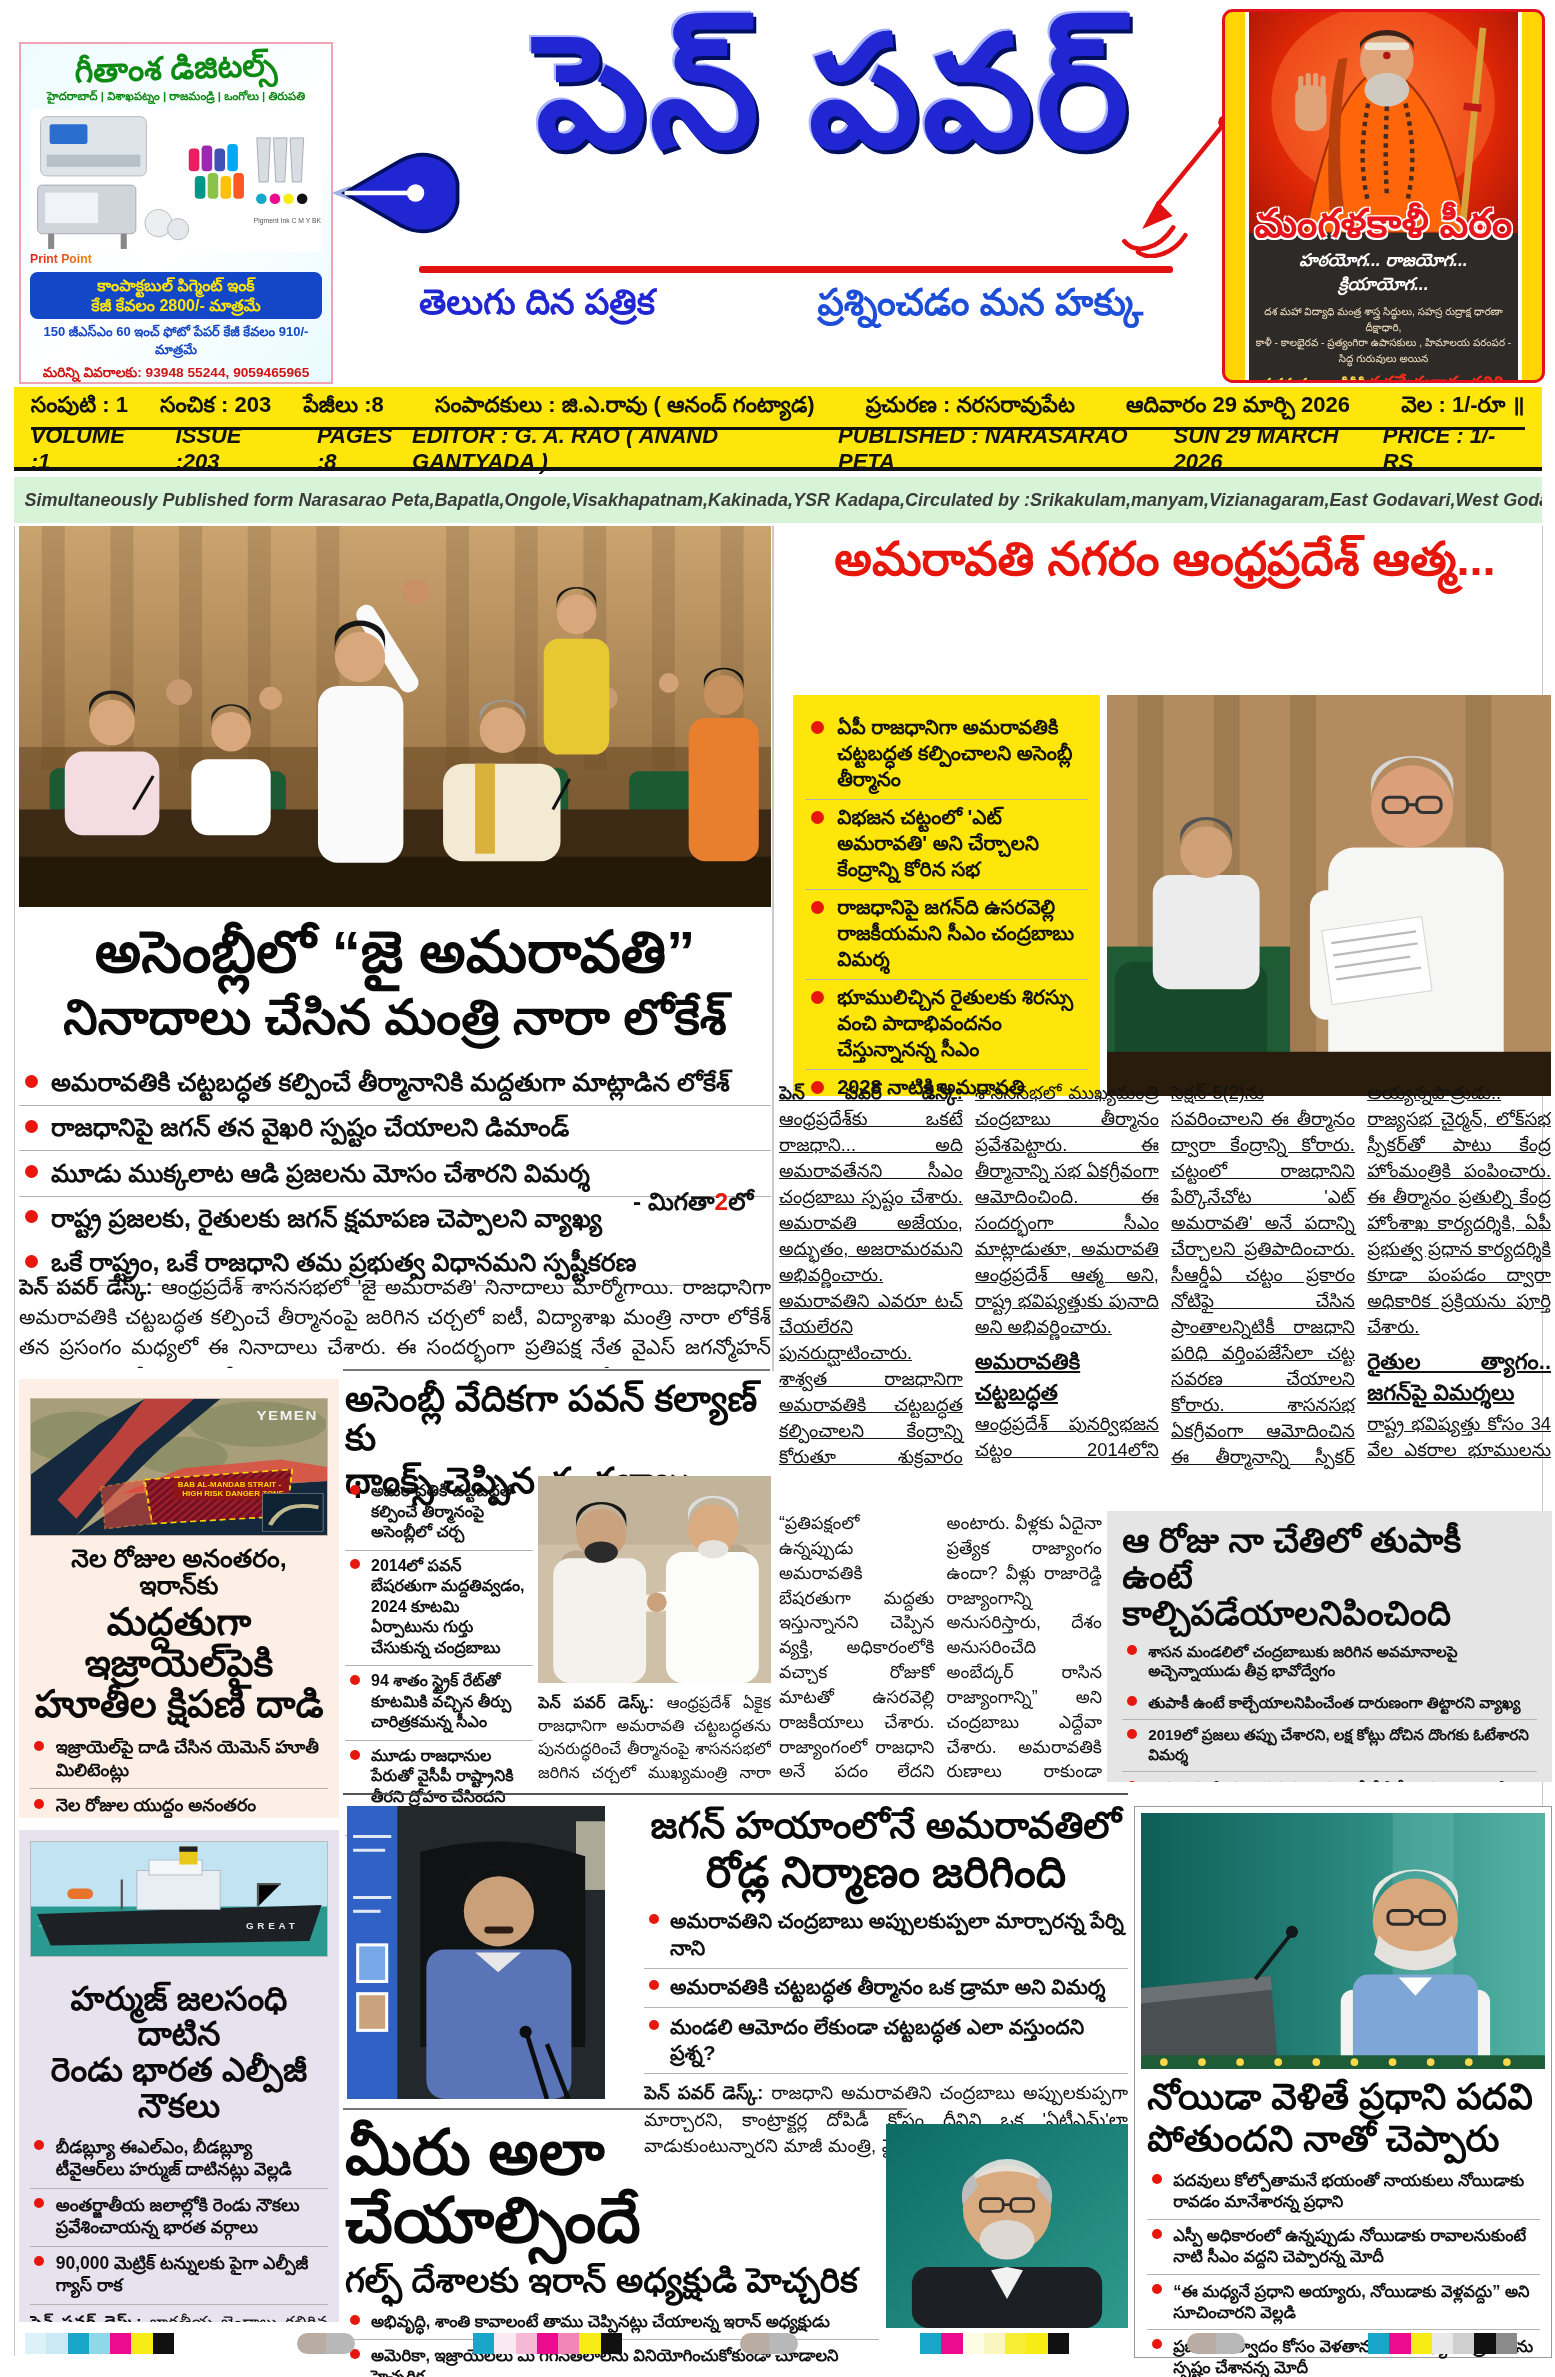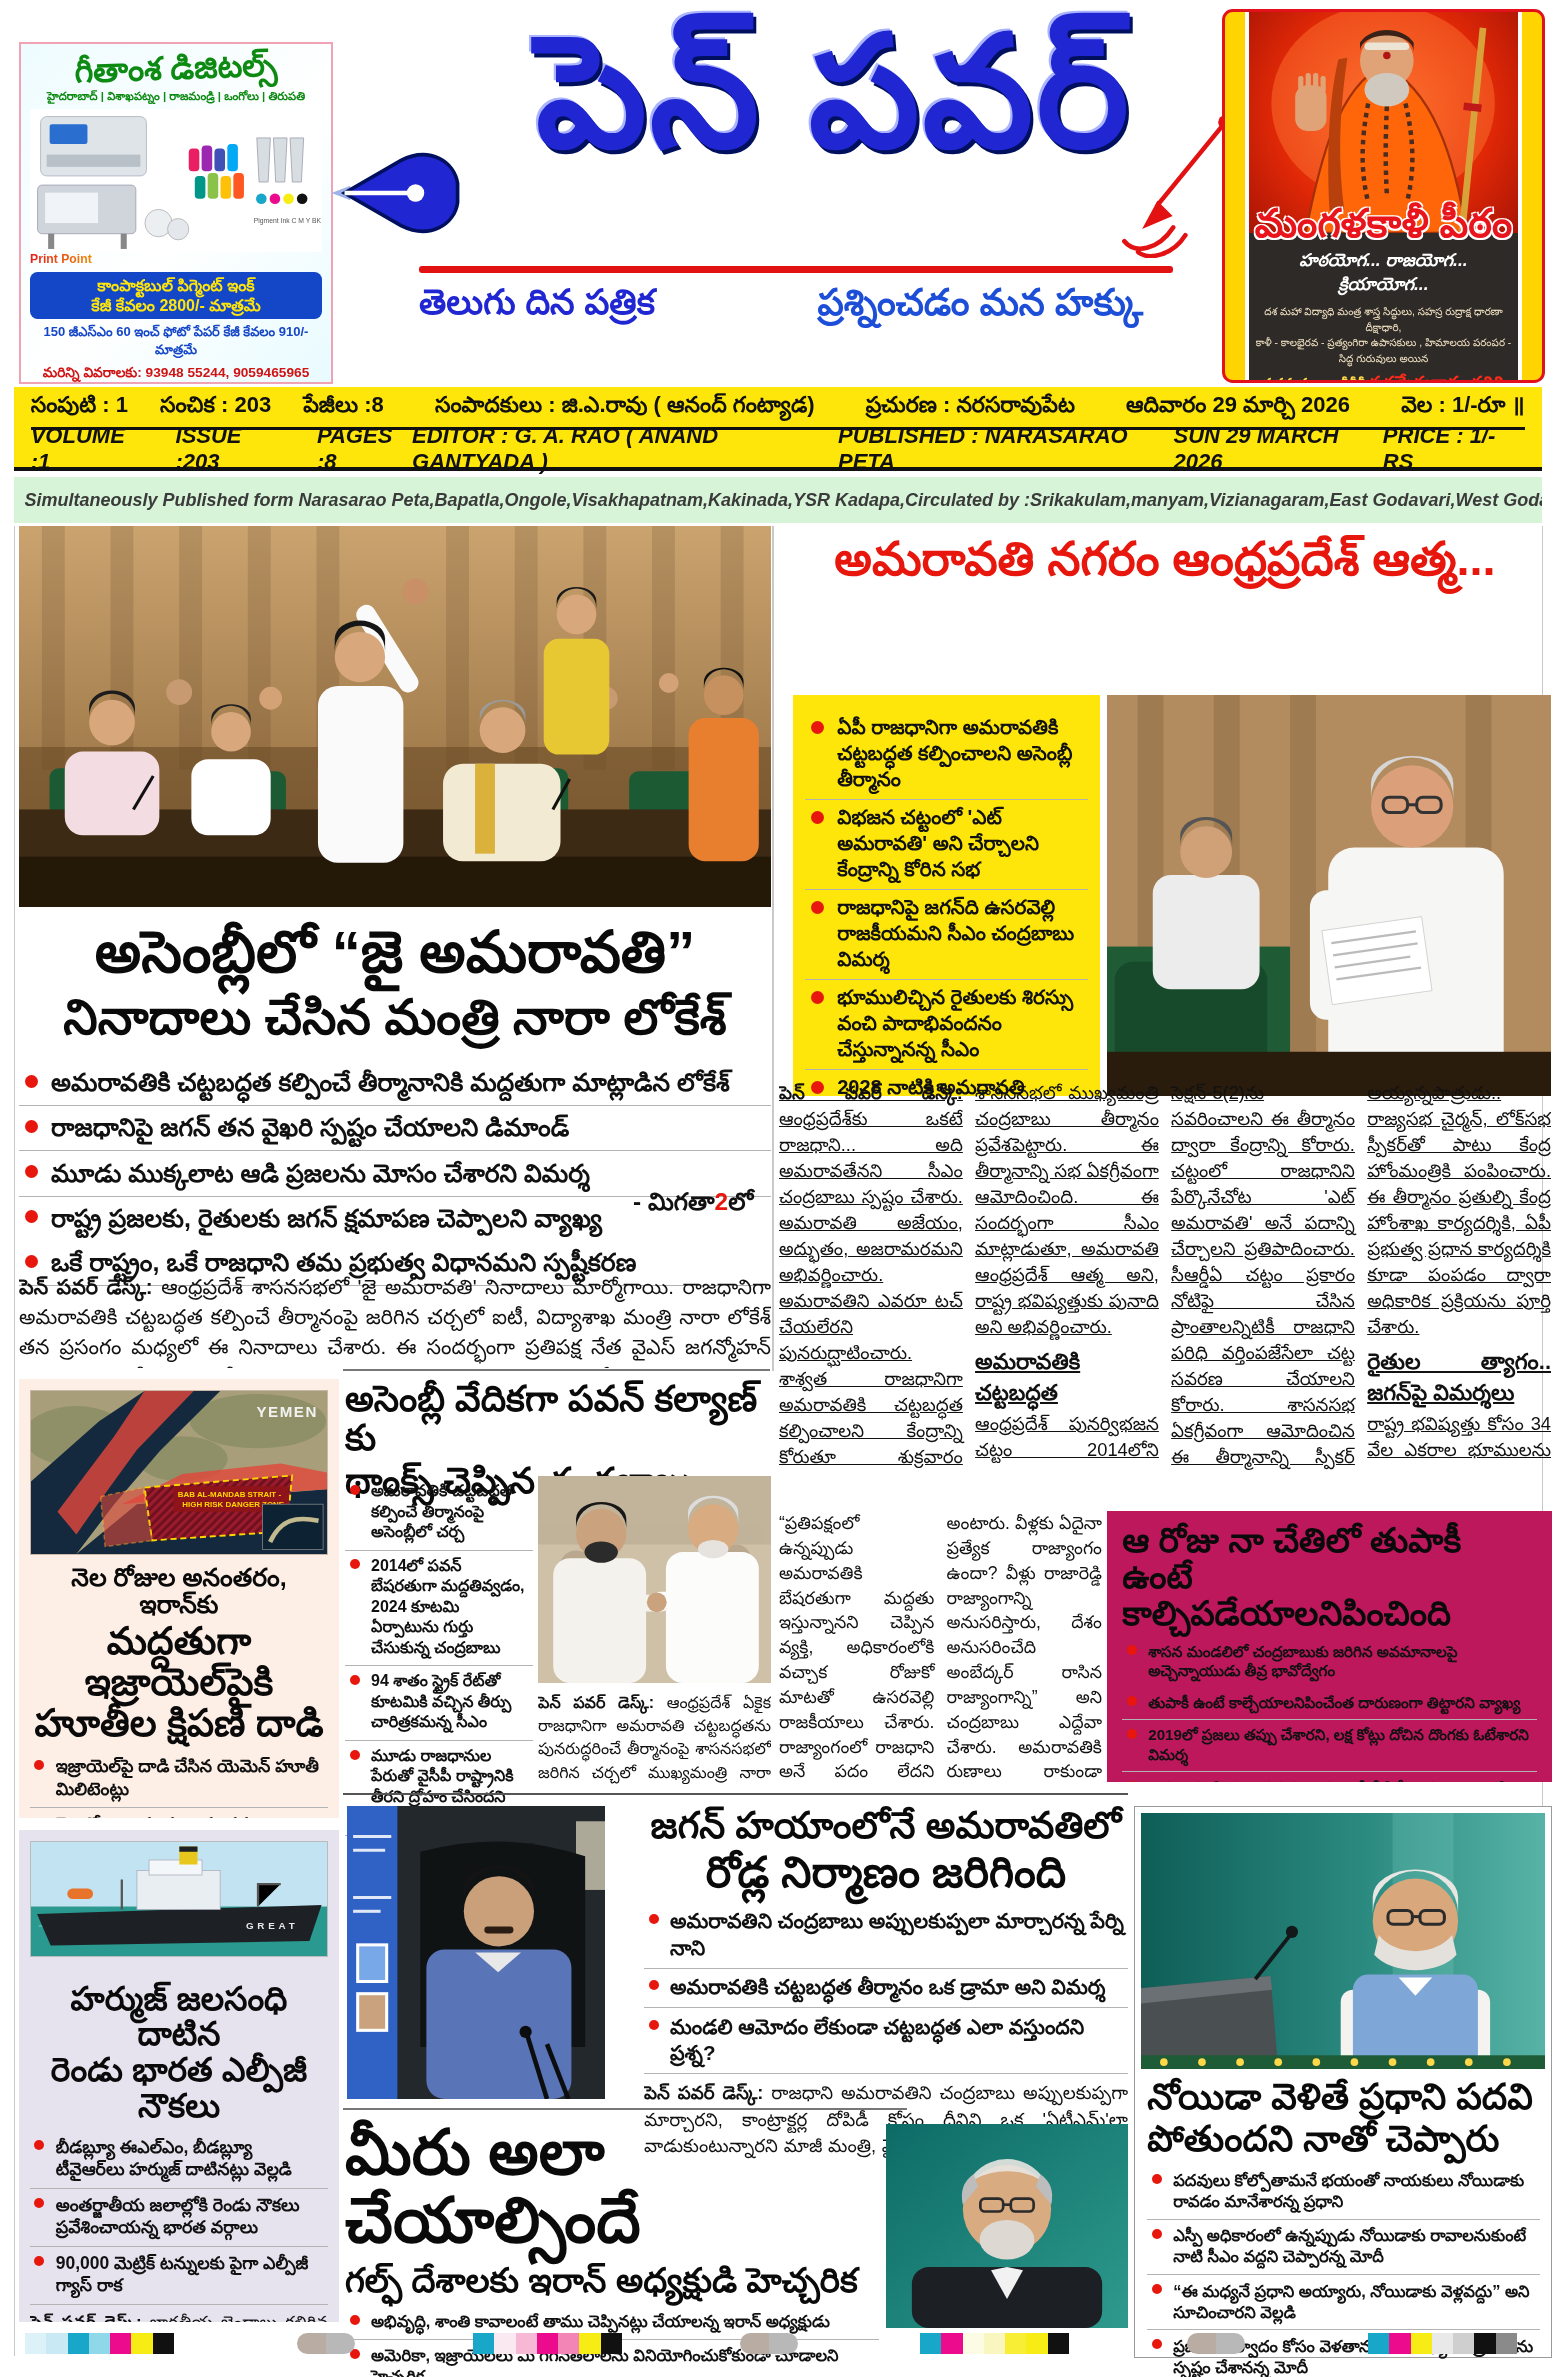--- a/index.html
+++ b/index.html
@@ -48,21 +48,21 @@
   .rightad .l4{margin-top:6.1px;font-size:15.2px;font-weight:900;color:#ffd84a;}
   .rightad .l4 .nm{color:#ff2a1a;font-size:18.3px;}
   
   .infobar{background:var(--yellow);border-bottom:4.6px solid #111;padding:0 17px;}
   .infobar .row{display:flex;justify-content:space-between;align-items:center;height:40px;font-weight:bold;font-size:22px;}
   .infobar .row.en{font-style:italic;border-top:3px solid #111;}
   .infobar .grp{display:flex;gap:32px;}
   .publine{background:#d8f4d8;color:#3a3a3a;font-style:italic;font-weight:bold;font-size:18px;line-height:46px;padding-left:10.7px;white-space:nowrap;overflow:hidden;}
   
   .ybox{background:var(--yellow);padding:15.2px 12.2px;font-size:20.6px;overflow:hidden;}
-  .pinkbox{background:#be185d;padding:10.7px 15.2px;overflow:hidden;}
+  .pinkbox{background:#e5e5e5;padding:10.7px 15.2px;overflow:hidden;}
   .peachbox{background:#fdeee6;padding:10.7px;overflow:hidden;}
   .lavbox{background:#e6e3ef;padding:10.7px;overflow:hidden;}
   .mbody{font-size:18.3px;line-height:1.42;column-gap:12.2px;overflow:hidden;}
   .mbody .sub{font-weight:900;font-size:22px;margin:4.6px 0 3px;}
   .mbody p{margin-bottom:6.1px;}
   .bodytxt{line-height:1.45;overflow:hidden;}
   .boxed{border:0.8px solid #9a9a9a;background:#fff;}
   
   .sw{display:inline-block;width:21.3px;height:21.3px;vertical-align:top;}
   .pill{position:absolute;width:58px;height:21.3px;border-radius:10.7px;background:linear-gradient(90deg,#b9aca2 50%,#b8b8b8 50%);}
@@ -357,21 +357,21 @@
       <li>శాసన మండలిలో చంద్రబాబుకు జరిగిన అవమానాలపై అచ్చెన్నాయుడు తీవ్ర భావోద్వేగం</li>
       <li class="u">తుపాకీ ఉంటే కాల్చేయాలనిపించేంత దారుణంగా తిట్టారని వ్యాఖ్య</li>
       <li class="u">2019లో ప్రజలు తప్పు చేశారని, లక్ష కోట్లు దోచిన దొంగకు ఓటేశారని విమర్శ</li>
       <li class="u">అమరావతికి చట్టబద్ధత కల్పించడానికే నేటి తీర్మానం అని వెల్లడి</li>
       <li class="u">గత ప్రభుత్వం మూడు రాజధానుల పేరుతో ప్రాంతాల మధ్య చిచ్చు పెట్టిందని ఆరోపణ</li>
     </ul>
 
   </div>
 
   <div class="abs peachbox" style="left:19px;top:1379px;width:320px;height:439px;">
-    <div class="photo" style="height:165px;border:0.8px solid #c9b8a8;">
+    <div class="photo" style="height:138px;border:0.8px solid #c9b8a8;margin-top:8px;">
       <svg viewBox="0 0 392 216" preserveAspectRatio="none">
         <defs>
             <pattern id="ht" width="8" height="8" patternTransform="rotate(45)" patternUnits="userSpaceOnUse">
               <rect width="8" height="8" fill="#6e1020"></rect>
               <rect width="4" height="8" fill="#9c1c2c"></rect>
             </pattern>
           </defs>
         <rect width="392" height="216" fill="#a89f7a"></rect>
         <g fill="#8f9068">
             <ellipse cx="60" cy="60" rx="70" ry="40"></ellipse>

